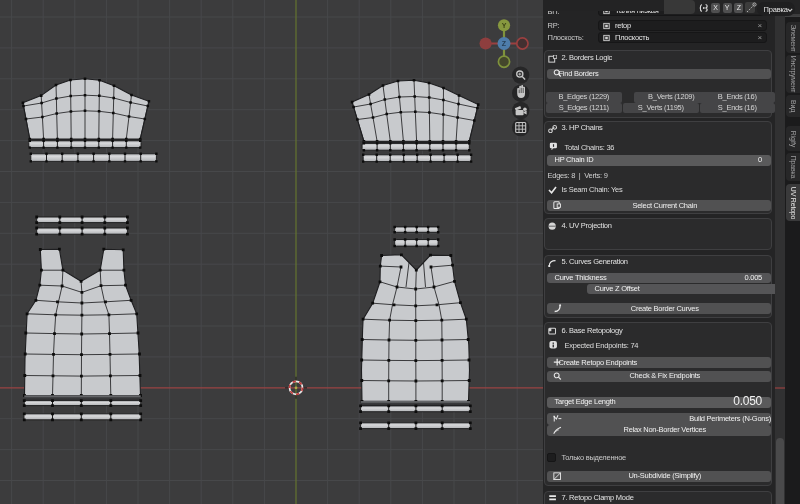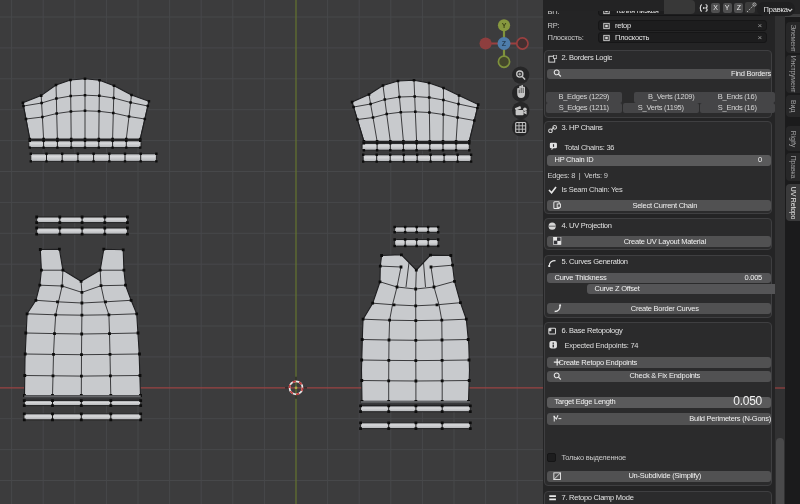--- a/index.html
+++ b/index.html
@@ -155,21 +155,21 @@
         </svg>
       </div>
       <div style="position:absolute;left:19px;top:53px;font-size:7.5px;color:#e2e2e2;white-space:nowrap">2. Borders Logic</div>
       <div style="position:absolute;left:4px;top:68.5px;width:224.5px;height:10.5px;background:#515152;border-radius:3px;">
         <div style="position:absolute;left:6px;top:0.75px;width:11px;height:10px">
           <svg style="display:block" width="9.2" height="8.4" viewBox="0 0 11 10">
             <circle cx="4.4" cy="4" r="2.9" fill="none" stroke="#e8e8e8" stroke-width="1.3"></circle>
             <path d="M6.6 6.2L9.4 9" stroke="#e8e8e8" stroke-width="1.4"></path>
           </svg>
         </div>
-        <div style="position:absolute;left:12px;right:0;top:50%;transform:translateY(-54%);text-align:right;font-size:7.5px;color:#f0f0f0;white-space:nowrap">Find Borders</div>
+        <div style="position:absolute;left:12px;right:0;top:50%;transform:translateY(-54%);text-align:left;font-size:7.5px;color:#f0f0f0;white-space:nowrap">Find Borders</div>
       </div>
       <div style="position:absolute;left:3.5px;top:92px;width:75.5px;height:10.5px;background:#454547;border-radius:2px;text-align:center;font-size:7.5px;color:#d4d4d4;line-height:10.5px;white-space:nowrap">B_Edges (1229)</div>
       <div style="position:absolute;left:91px;top:92px;width:75.5px;height:10.5px;background:#454547;border-radius:2px;text-align:center;font-size:7.5px;color:#d4d4d4;line-height:10.5px;white-space:nowrap">B_Verts (1209)</div>
       <div style="position:absolute;left:157.5px;top:92px;width:74.5px;height:10.5px;background:#454547;border-radius:2px;text-align:center;font-size:7.5px;color:#d4d4d4;line-height:10.5px;white-space:nowrap">B_Ends (16)</div>
       <div style="position:absolute;left:3.5px;top:102.5px;width:75.5px;height:10.5px;background:#454547;border-radius:2px;text-align:center;font-size:7.5px;color:#d4d4d4;line-height:10.5px;white-space:nowrap">S_Edges (1211)</div>
       <div style="position:absolute;left:80.5px;top:102.5px;width:75.5px;height:10.5px;background:#454547;border-radius:2px;text-align:center;font-size:7.5px;color:#d4d4d4;line-height:10.5px;white-space:nowrap">S_Verts (1195)</div>
       <div style="position:absolute;left:157.5px;top:102.5px;width:74.5px;height:10.5px;background:#454547;border-radius:2px;text-align:center;font-size:7.5px;color:#d4d4d4;line-height:10.5px;white-space:nowrap">S_Ends (16)</div>
       <div style="position:absolute;left:1.5px;top:121px;width:228px;height:92.5px;background:#2b2b2c;border:1px solid #3f3f41;border-radius:4px"></div>
       <div style="position:absolute;left:5.5px;top:124.8px;width:11px;height:9px">
         <svg style="display:block" width="9.2" height="8.4" viewBox="0 0 11 10">
@@ -207,32 +207,20 @@
       </div>
       <div style="position:absolute;left:1.5px;top:217.5px;width:228px;height:32.5px;background:#2b2b2c;border:1px solid #3f3f41;border-radius:4px"></div>
       <div style="position:absolute;left:5.5px;top:222.2px;width:11px;height:9px">
         <svg style="display:block" width="9.2" height="8.4" viewBox="0 0 11 10">
           <circle cx="5" cy="5" r="4.3" fill="#d5d5d5"></circle>
           <path d="M5 0.7A4.3 4.3 0 0 0 5 9.3 A4.3 4.3 0 0 1 5 0.7z" fill="#2b2b2c"></path>
           <path d="M0.7 5h8.6" stroke="#2b2b2c" stroke-width="0.8"></path>
         </svg>
       </div>
       <div style="position:absolute;left:19px;top:220.7px;font-size:7.5px;color:#e2e2e2;white-space:nowrap">4. UV Projection</div>
-      <div style="position:absolute;left:4px;top:236px;width:224.5px;height:11px;background:#515152;border-radius:3px;">
-        <div style="position:absolute;left:6px;top:1.0px;width:11px;height:10px">
-          <svg style="display:block" width="9.2" height="8.4" viewBox="0 0 11 10">
-            <rect x="0.5" y="0" width="4.5" height="4.5" fill="#e8e8e8"></rect>
-            <rect x="5" y="4.5" width="4.5" height="4.5" fill="#e8e8e8"></rect>
-            <rect x="5" y="0" width="4.5" height="4.5" fill="#35353a"></rect>
-            <rect x="0.5" y="4.5" width="4.5" height="4.5" fill="#35353a"></rect>
-            <rect x="0.5" y="0" width="9" height="9" fill="none" stroke="#e8e8e8" stroke-width="0.8"></rect>
-          </svg>
-        </div>
-        <div style="position:absolute;left:12px;right:0;top:50%;transform:translateY(-54%);text-align:center;font-size:7.5px;color:#f0f0f0;white-space:nowrap">Create UV Layout Material</div>
-      </div>
       <div style="position:absolute;left:1.5px;top:254.5px;width:228px;height:63.0px;background:#2b2b2c;border:1px solid #3f3f41;border-radius:4px"></div>
       <div style="position:absolute;left:5.5px;top:258.5px;width:11px;height:9px">
         <svg style="display:block" width="9.2" height="8.4" viewBox="0 0 11 10">
           <path d="M1.5 8.5C1.5 3.5 5 2 9 2" fill="none" stroke="#e8e8e8" stroke-width="1.4"></path>
           <circle cx="1.5" cy="8.5" r="1.3" fill="#e8e8e8"></circle>
         </svg>
       </div>
       <div style="position:absolute;left:19px;top:257px;font-size:7.5px;color:#e2e2e2;white-space:nowrap">5. Curves Generation</div>
       <div style="position:absolute;left:4px;top:272.8px;width:224.5px;height:10.7px;background:#555557;border-radius:3px;">
         <div style="position:absolute;left:8px;top:50%;transform:translateY(-54%);font-size:7.5px;color:#f2f2f2;white-space:nowrap">Curve Thickness</div>
@@ -290,20 +278,29 @@
       </div>
       <div style="position:absolute;left:4px;top:413.3px;width:224.5px;height:11.3px;background:#515152;border-radius:3px;">
         <div style="position:absolute;left:6px;top:1.1500000000000004px;width:11px;height:10px">
           <svg style="display:block" width="9.2" height="8.4" viewBox="0 0 11 10">
             <path d="M1.5 9V3l2.5 3 2-4.5" fill="none" stroke="#e8e8e8" stroke-width="1.2"></path>
             <path d="M6.5 5.5h3.5" stroke="#e8e8e8" stroke-width="1.2"></path>
             <circle cx="1.5" cy="3" r="1" fill="#e8e8e8"></circle>
           </svg>
         </div>
         <div style="position:absolute;left:12px;right:0;top:50%;transform:translateY(-54%);text-align:right;font-size:7.5px;color:#f0f0f0;white-space:nowrap">Build Perimeters (N-Gons)</div>
+      </div>
+      <div style="position:absolute;left:4px;top:424.9px;width:224.5px;height:11px;background:#515152;border-radius:3px;">
+        <div style="position:absolute;left:6px;top:1.0px;width:11px;height:10px">
+          <svg style="display:block" width="9.2" height="8.4" viewBox="0 0 11 10">
+            <path d="M1 9C3 4 6 3 9.5 1.5" fill="none" stroke="#e8e8e8" stroke-width="1.3"></path>
+            <path d="M1 9C2.5 6.5 4.5 5.5 7 4.5" fill="none" stroke="#e8e8e8" stroke-width="0.9"></path>
+          </svg>
+        </div>
+        <div style="position:absolute;left:12px;right:0;top:50%;transform:translateY(-54%);text-align:center;font-size:7.5px;color:#f0f0f0;white-space:nowrap">Relax Non-Border Vertices</div>
       </div>
       <div style="position:absolute;left:4px;top:453px;width:9px;height:9px;background:#1d1d1e;border:1px solid #151516;border-radius:2px"></div>
       <div style="position:absolute;left:19px;top:453px;font-size:7.5px;color:#c9c9c9;white-space:nowrap">Только выделенное</div>
       <div style="position:absolute;left:4px;top:470.6px;width:224.5px;height:11.3px;background:#515152;border-radius:3px;">
         <div style="position:absolute;left:6px;top:1.1500000000000004px;width:11px;height:10px">
           <svg style="display:block" width="9.2" height="8.4" viewBox="0 0 11 10">
             <rect x="1" y="1" width="8" height="8" fill="none" stroke="#e8e8e8" stroke-width="1.1"></rect>
             <path d="M1 9L9 1" stroke="#e8e8e8" stroke-width="1.1"></path>
           </svg>
         </div>

